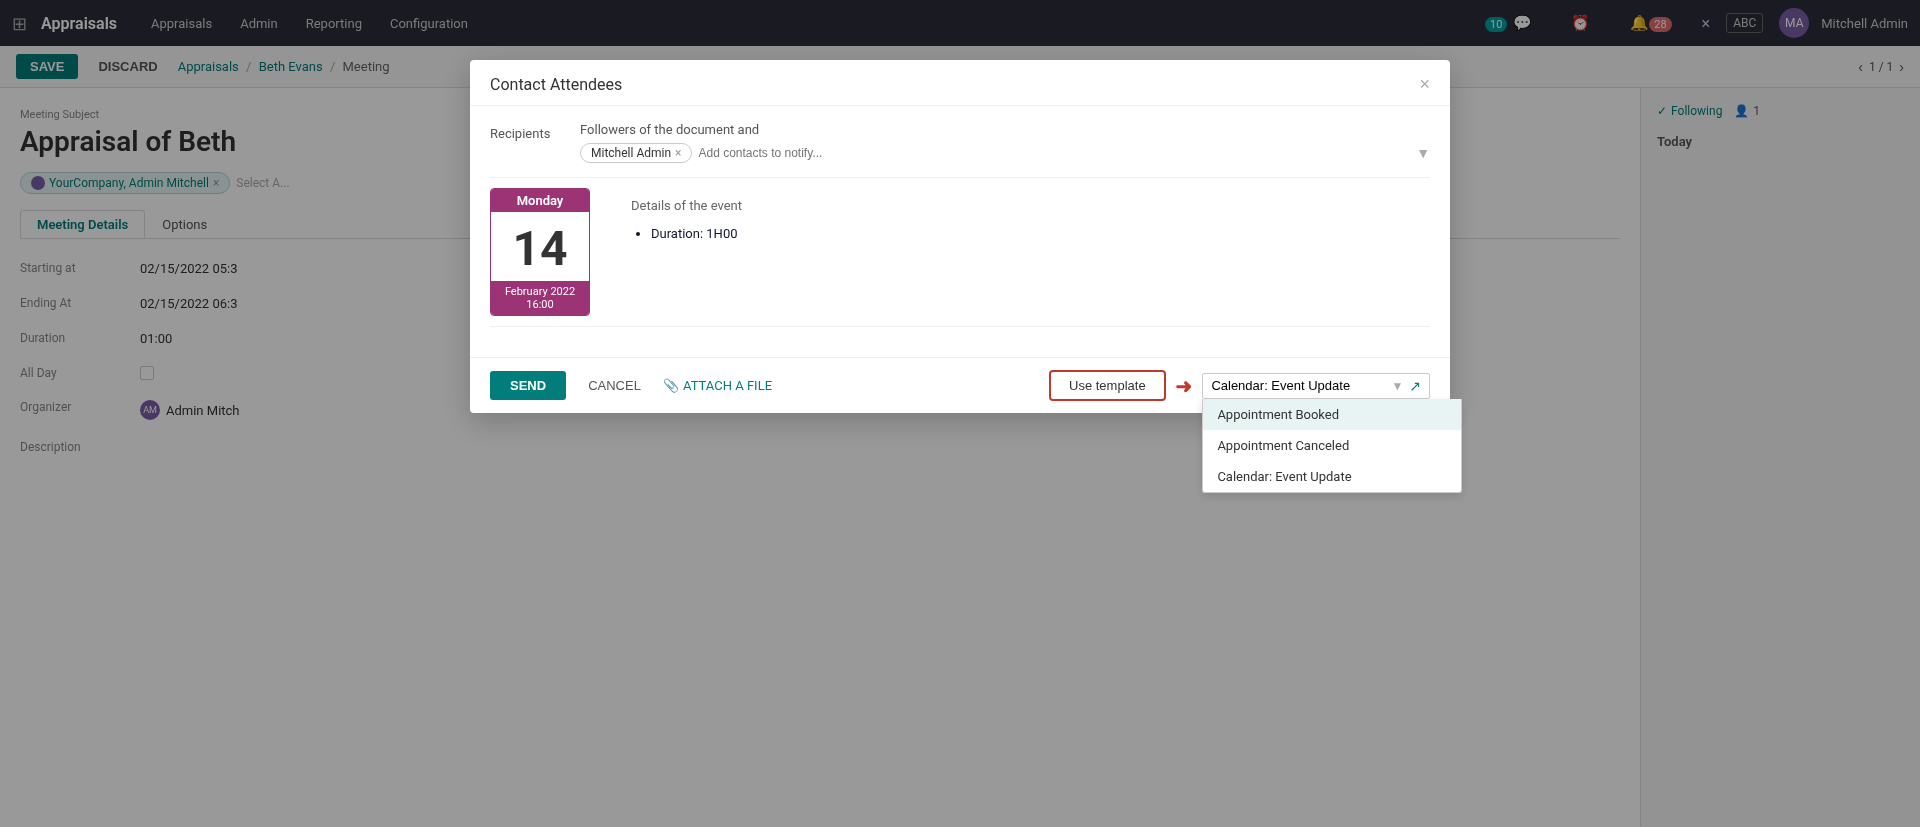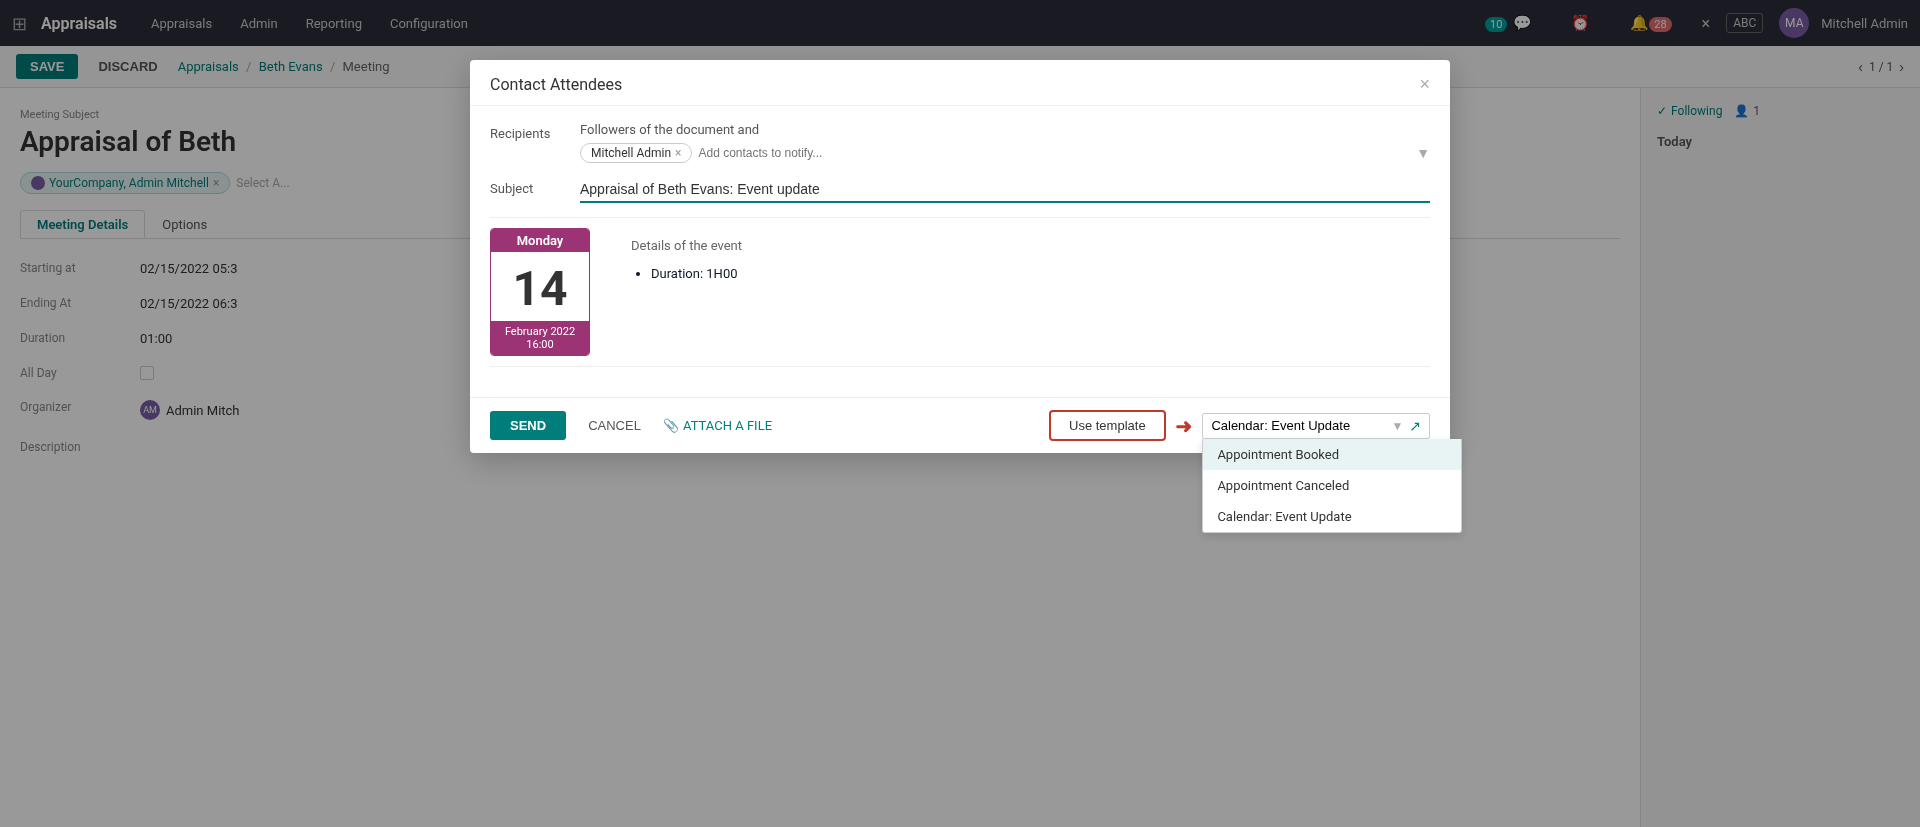--- a/index.html
+++ b/index.html
@@ -331,26 +331,20 @@
             <div class="chip">
               <span>Mitchell Admin</span>
               <span class="x">×</span>
             </div>
             <input class="chip-input" placeholder="Add contacts to notify..." style="">
             <span style="margin-left:auto; color:#aaa; font-size:14px;">▼</span>
           </div>
         </div>
       </div>
 
-      <div class="field-row">
-        <div class="field-label">Subject</div>
-        <div class="field-content">
-          <input class="subject-input" value="Appraisal of Beth Evans: Event update" style="">
-        </div>
-      </div>
 
       <div class="calendar-section">
         <div class="calendar-card">
           <div class="cal-month-bar">Monday</div>
           <div class="cal-day">14</div>
           <div class="cal-footer">
             <div>February 2022</div>
             <div>16:00</div>
           </div>
         </div>

